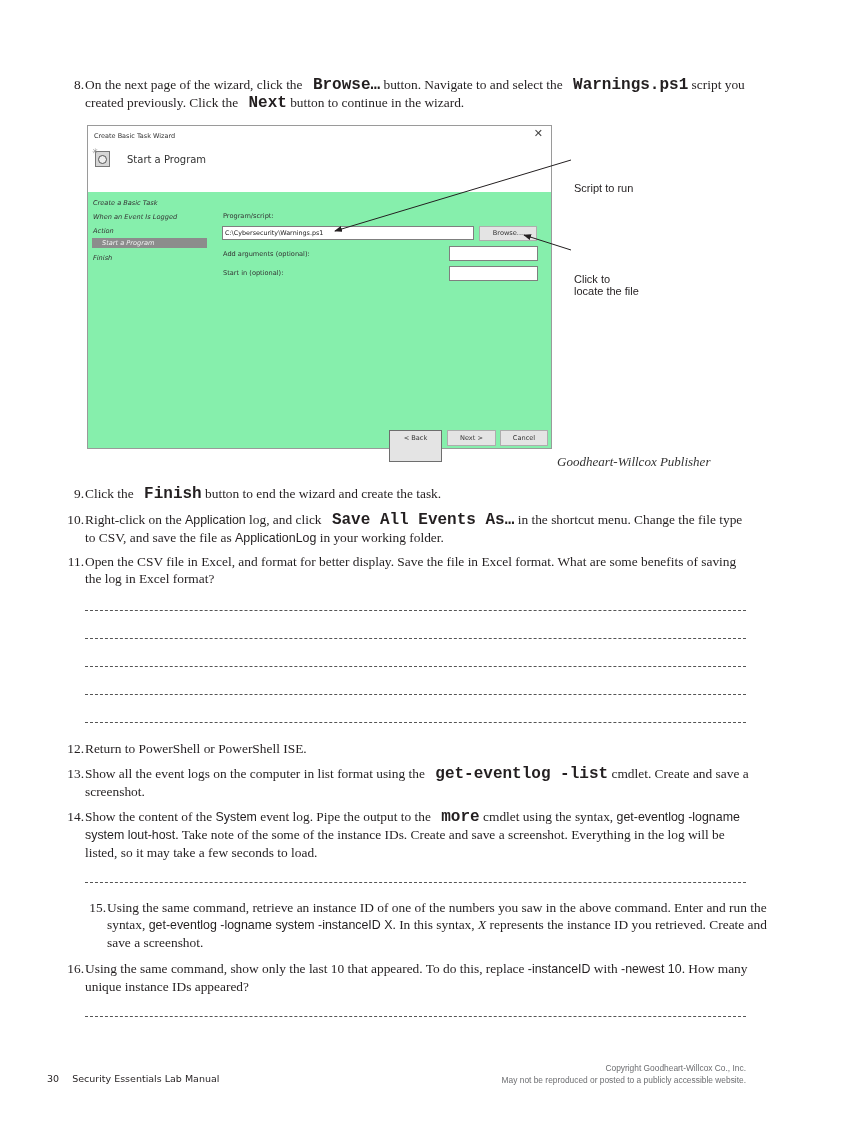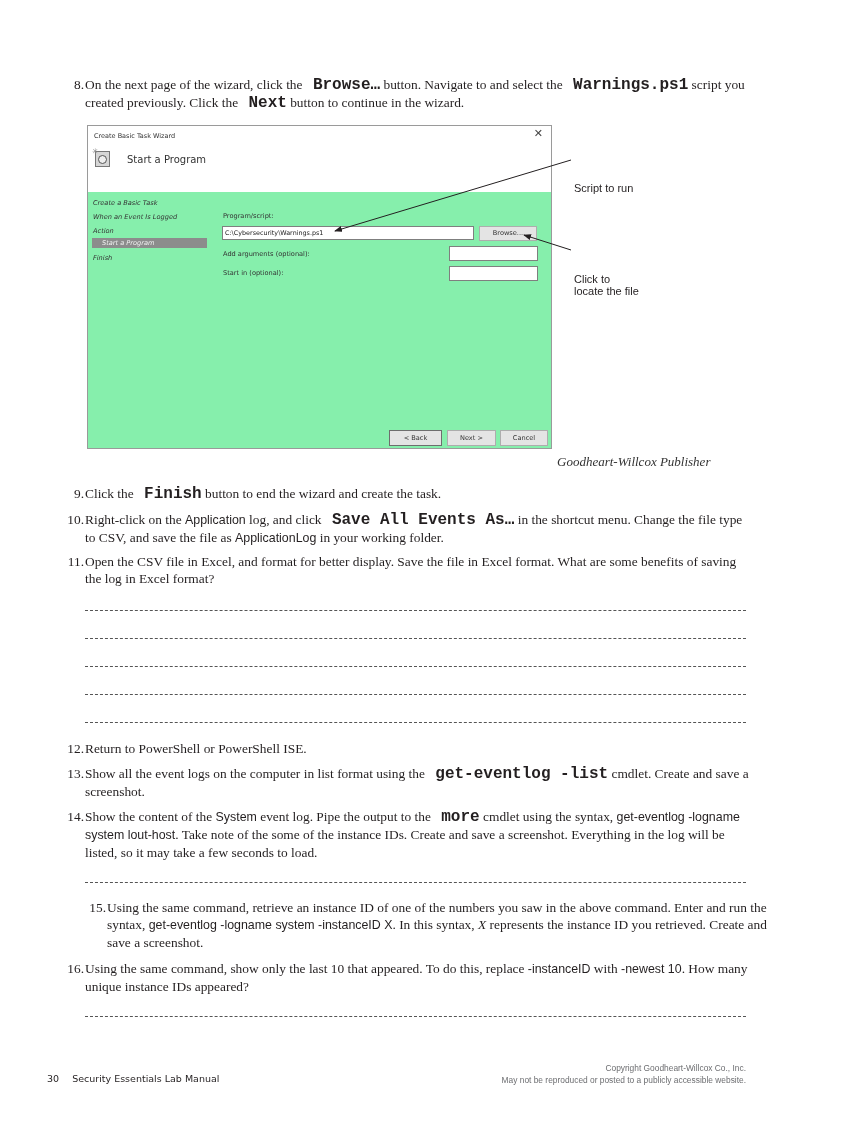--- a/index.html
+++ b/index.html
@@ -100,21 +100,21 @@
   <span class="wiz-label" style="left:135px; top:86px;">Program/script:</span>
   <div class="wiz-input" style="left:134px; top:100px; width:252px; height:14px;">C:\Cybersecurity\Warnings.ps1</div>
   <div class="wiz-btn" style="left:391px; top:100px; width:58px; height:15px; line-height:13px;">Browse...</div>
 
   <span class="wiz-label" style="left:135px; top:124px;">Add arguments (optional):</span>
   <div class="wiz-input" style="left:361px; top:120px; width:89px; height:15px;"></div>
 
   <span class="wiz-label" style="left:135px; top:143px;">Start in (optional):</span>
   <div class="wiz-input" style="left:361px; top:140px; width:89px; height:15px;"></div>
 
-  <div class="wiz-btn default" style="left:301px; top:304px; width:53px; height:16px; line-height:14px;">&lt; Back</div>
+  <div class="wiz-btn default" style="left:301px; top:304px; width:53px; height:32px; line-height:14px;">&lt; Back</div>
   <div class="wiz-btn" style="left:359px; top:304px; width:49px; height:16px; line-height:14px;">Next &gt;</div>
   <div class="wiz-btn" style="left:412px; top:304px; width:48px; height:16px; line-height:14px;">Cancel</div>
 </div>
 
 <svg class="arrows" width="849" height="1125">
   <defs>
     <marker id="ah" markerWidth="8" markerHeight="6" refX="7" refY="3" orient="auto">
       <path d="M0,0 L8,3 L0,6 z" fill="#231f20"></path>
     </marker>
   </defs>

